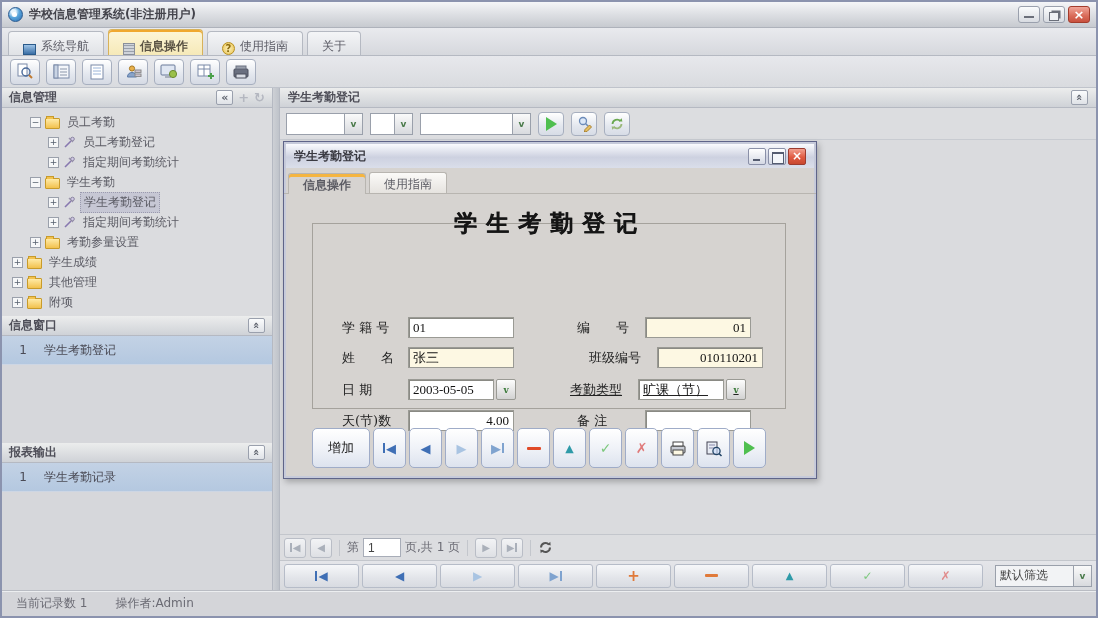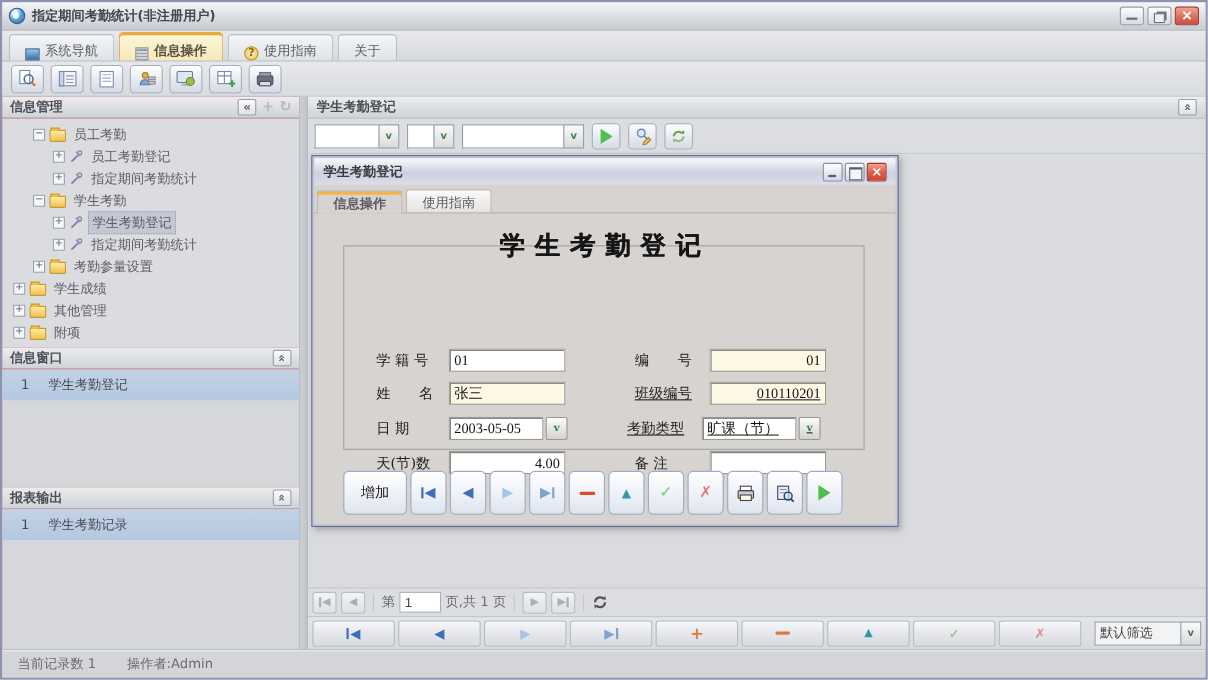--- a/index.html
+++ b/index.html
@@ -172,21 +172,21 @@
   .bar2-l::before { content:""; display:inline-block; width:2px; height:10px; background:currentColor; margin-right:1px; }
   .bar2-r::after { content:""; display:inline-block; width:2px; height:10px; background:currentColor; margin-left:1px; }
 </style>
 </head>
 <body>
 
 <div class="window">
 
   <div class="titlebar">
     <span class="appicon"></span>
-    <span class="titletext">指定期间考勤统计(非注册用户)</span>
+    <span class="titletext">学校信息管理系统(非注册用户)</span>
     <span class="winbtns">
       <span class="wbtn min"></span>
       <span class="wbtn restore"></span>
       <span class="wbtn close">
           <span>×</span>
         </span>
     </span>
   </div>
 
   <div class="tabstrip">
@@ -512,21 +512,21 @@
       </div>
       <div class="frow" style="left:293px; top:123px;">
         <span class="flabel" style="width:68px">编　　号</span>
         <input class="finput ro num" value="01" style="">
       </div>
 
       <div class="frow" style="left:58px; top:153px;">
         <span class="flabel" style="width:66px">姓　　名</span>
         <input class="finput ro" value="张三" style="">
       </div>
-      <div class="frow" style="left:293px; top:153px;text-decoration:underline;">
+      <div class="frow" style="left:305px; top:153px;">
         <span class="flabel" style="width:68px">班级编号</span>
         <input class="finput ro num" value="010110201" style="">
       </div>
 
       <div class="frow" style="left:58px; top:185px;">
         <span class="flabel" style="width:66px">日 期</span>
         <span class="fcombo">
           <input class="finput" value="2003-05-05" style="">
           <span class="fvbtn">v</span>
         </span>

